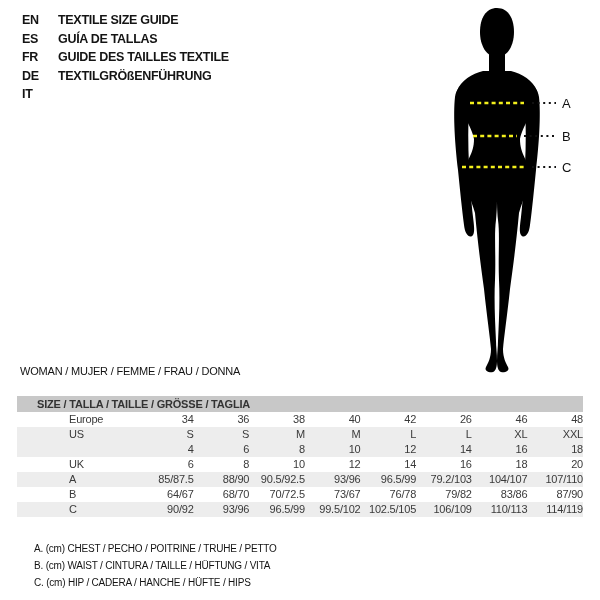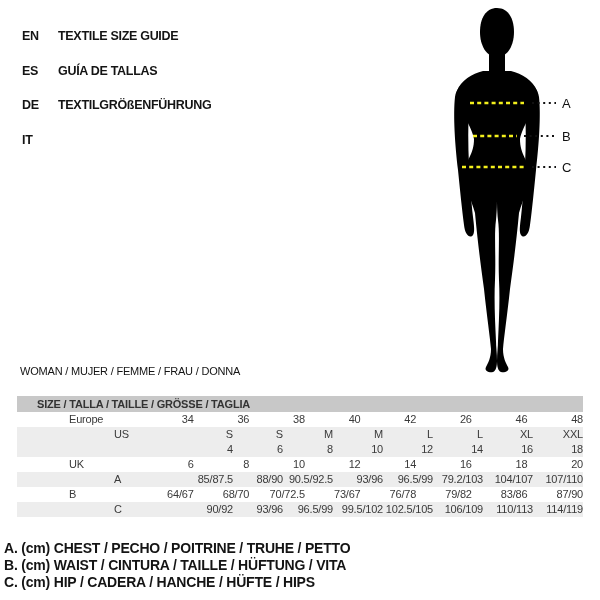--- a/index.html
+++ b/index.html
@@ -2,53 +2,57 @@
 <html><head>
 <meta charset="utf-8">
 <style>
   html,body { margin:0; padding:0; background:#ffffff; }
   .canvas {
     position:relative; width:600px; height:600px; background:#ffffff;
     font-family:"Liberation Sans", sans-serif; overflow:hidden; color:#111;
   }
   
   .lang-block { position:absolute; left:22px; top:11px; }
-  .lang-row { display:flex; font-weight:bold; font-size:12.5px; line-height:18.5px; letter-spacing:-0.3px; color:#141414;margin-top:16px; }
+  .lang-row { display:flex; font-weight:bold; font-size:12.5px; line-height:18.5px; letter-spacing:-0.3px; color:#141414; }
   .lang-code { width:36px; }
   
   .figure { position:absolute; left:420px; top:5px; width:170px; height:372px; }
   
   .section-title { position:absolute; left:20px; top:365px; font-size:11px; font-weight:normal; letter-spacing:-0.2px; color:#141414; }
   
   .size-table { position:absolute; left:17px; top:396px; width:566px; font-size:11px; color:#3a3a3a; letter-spacing:-0.2px; }
   .thead { background:#c8c8c8; font-weight:bold; height:16px; line-height:16px; padding-left:20px; color:#333; }
   .trow { display:flex; height:15px; line-height:15px; }
-  .trow.shaded { background:#ededed;padding-left:45px; }
+  .trow.shaded { background:#ededed; }
   .tlabel { width:73px; padding-left:4px; box-sizing:border-box; text-align:left;margin-left:48px; }
   .tcell { flex:1; text-align:right; }
   
-  .legend { position:absolute; left:4px; top:540px; font-size:14px; font-weight:bold; line-height:17px; letter-spacing:-0.2px; color:#141414; }
+  .legend { position:absolute; left:34px; top:540px; font-size:10px; font-weight:normal; line-height:17px; letter-spacing:-0.2px; color:#141414; }
   svg text { font-family:"Liberation Sans", sans-serif; }
 </style>
 </head>
 <body>
 
 <div class="canvas">
 
   <div class="lang-block">
     <div class="lang-row">
       <span class="lang-code">EN</span>
       <span class="lang-label">TEXTILE SIZE GUIDE</span>
     </div>
 
     <div class="lang-row">
       <span class="lang-code">ES</span>
       <span class="lang-label">GUÍA DE TALLAS</span>
     </div>
 
+    <div class="lang-row">
+      <span class="lang-code">FR</span>
+      <span class="lang-label">GUIDE DES TAILLES TEXTILE</span>
+    </div>
 
     <div class="lang-row">
       <span class="lang-code">DE</span>
       <span class="lang-label">TEXTILGRÖßENFÜHRUNG</span>
     </div>
 
     <div class="lang-row">
       <span class="lang-code">IT</span>
     </div>
   </div>

